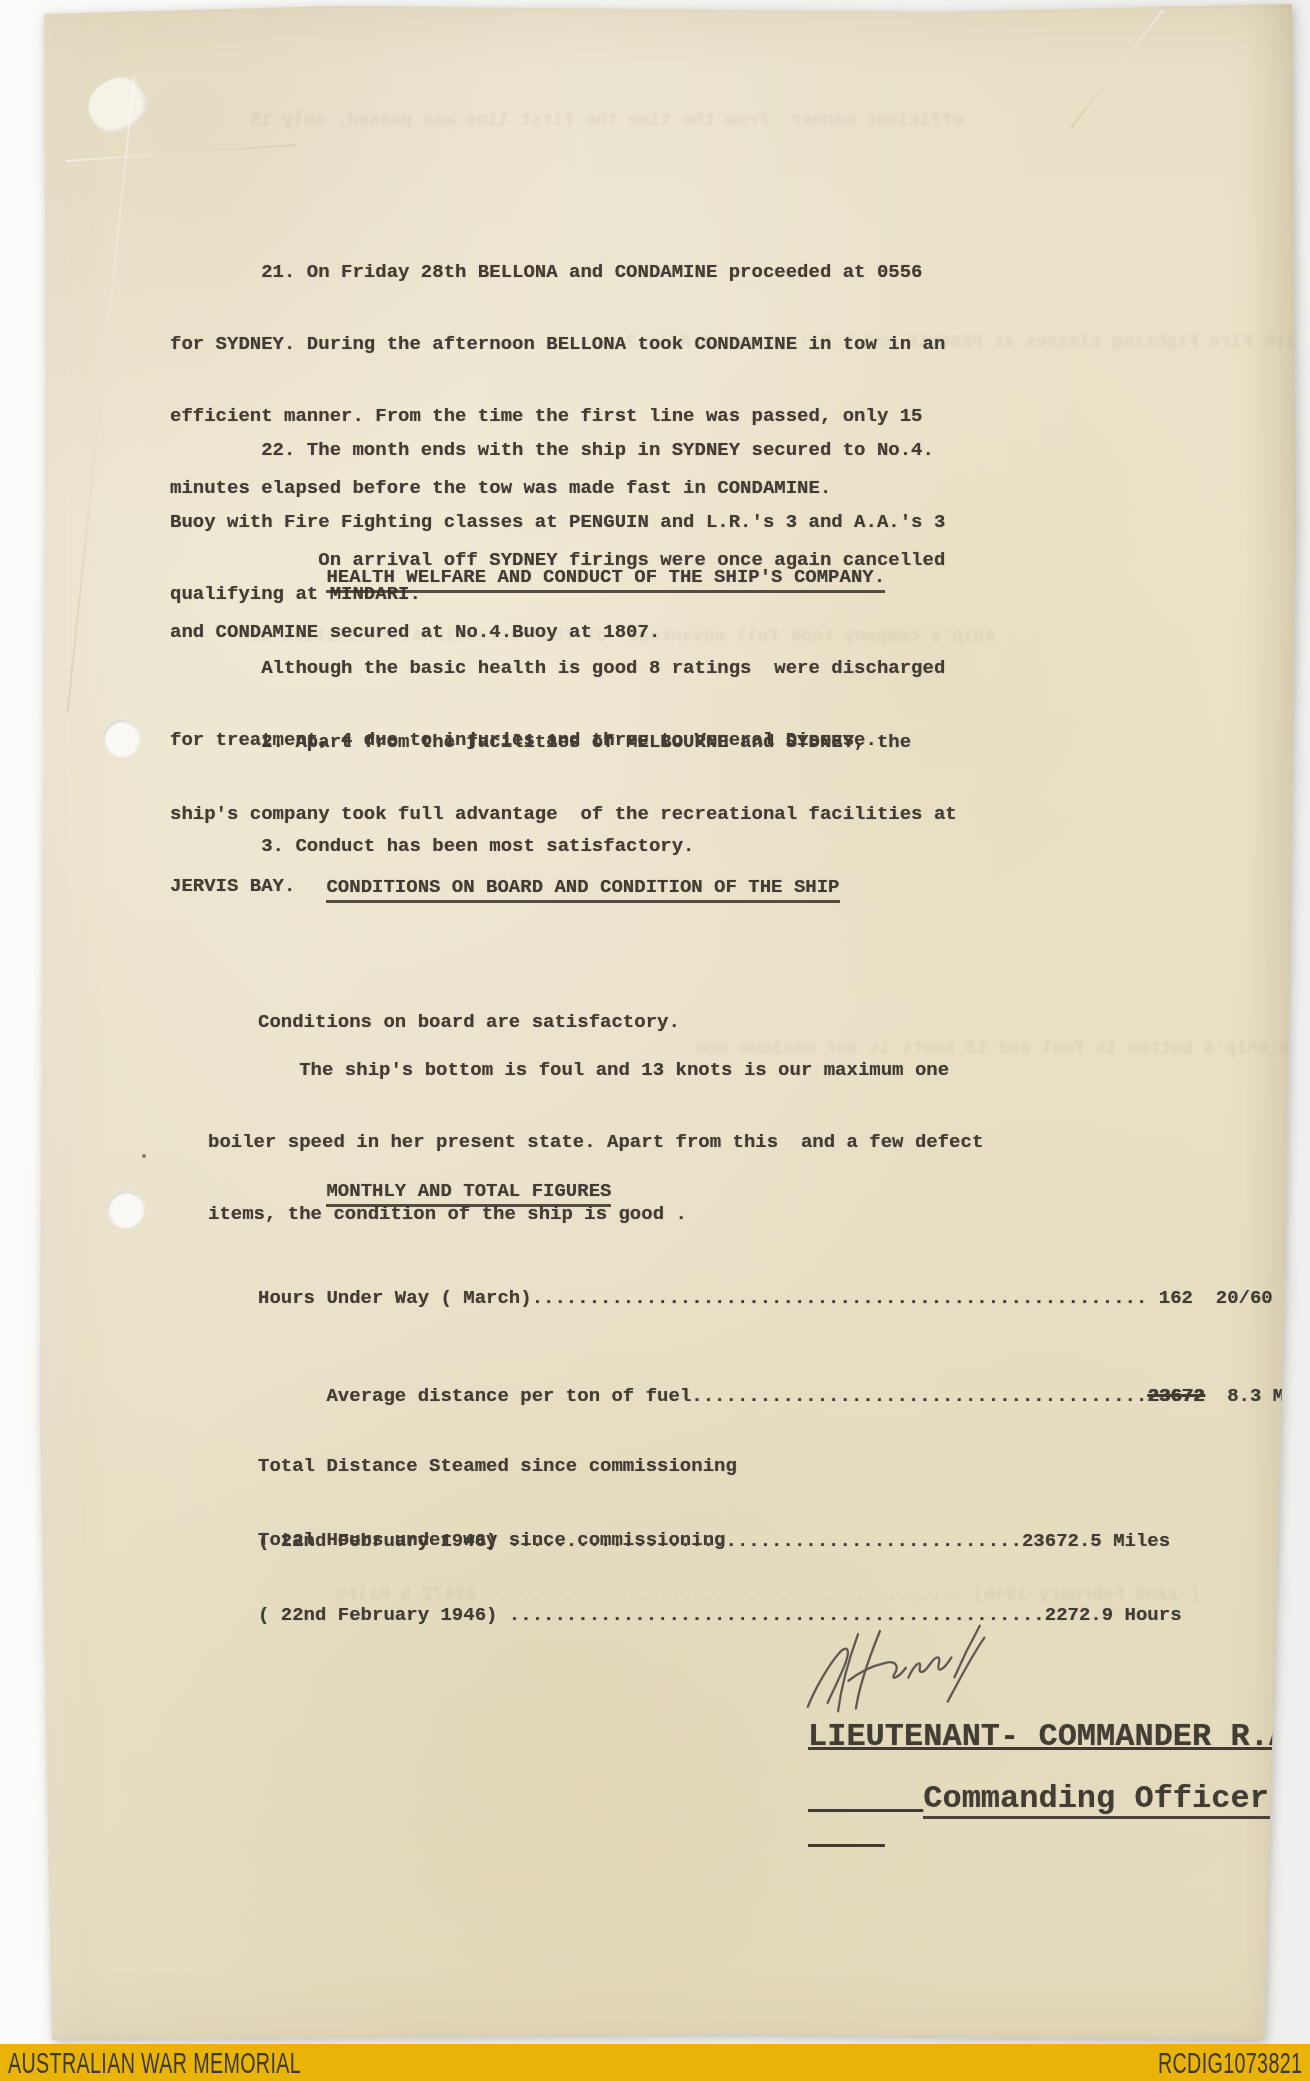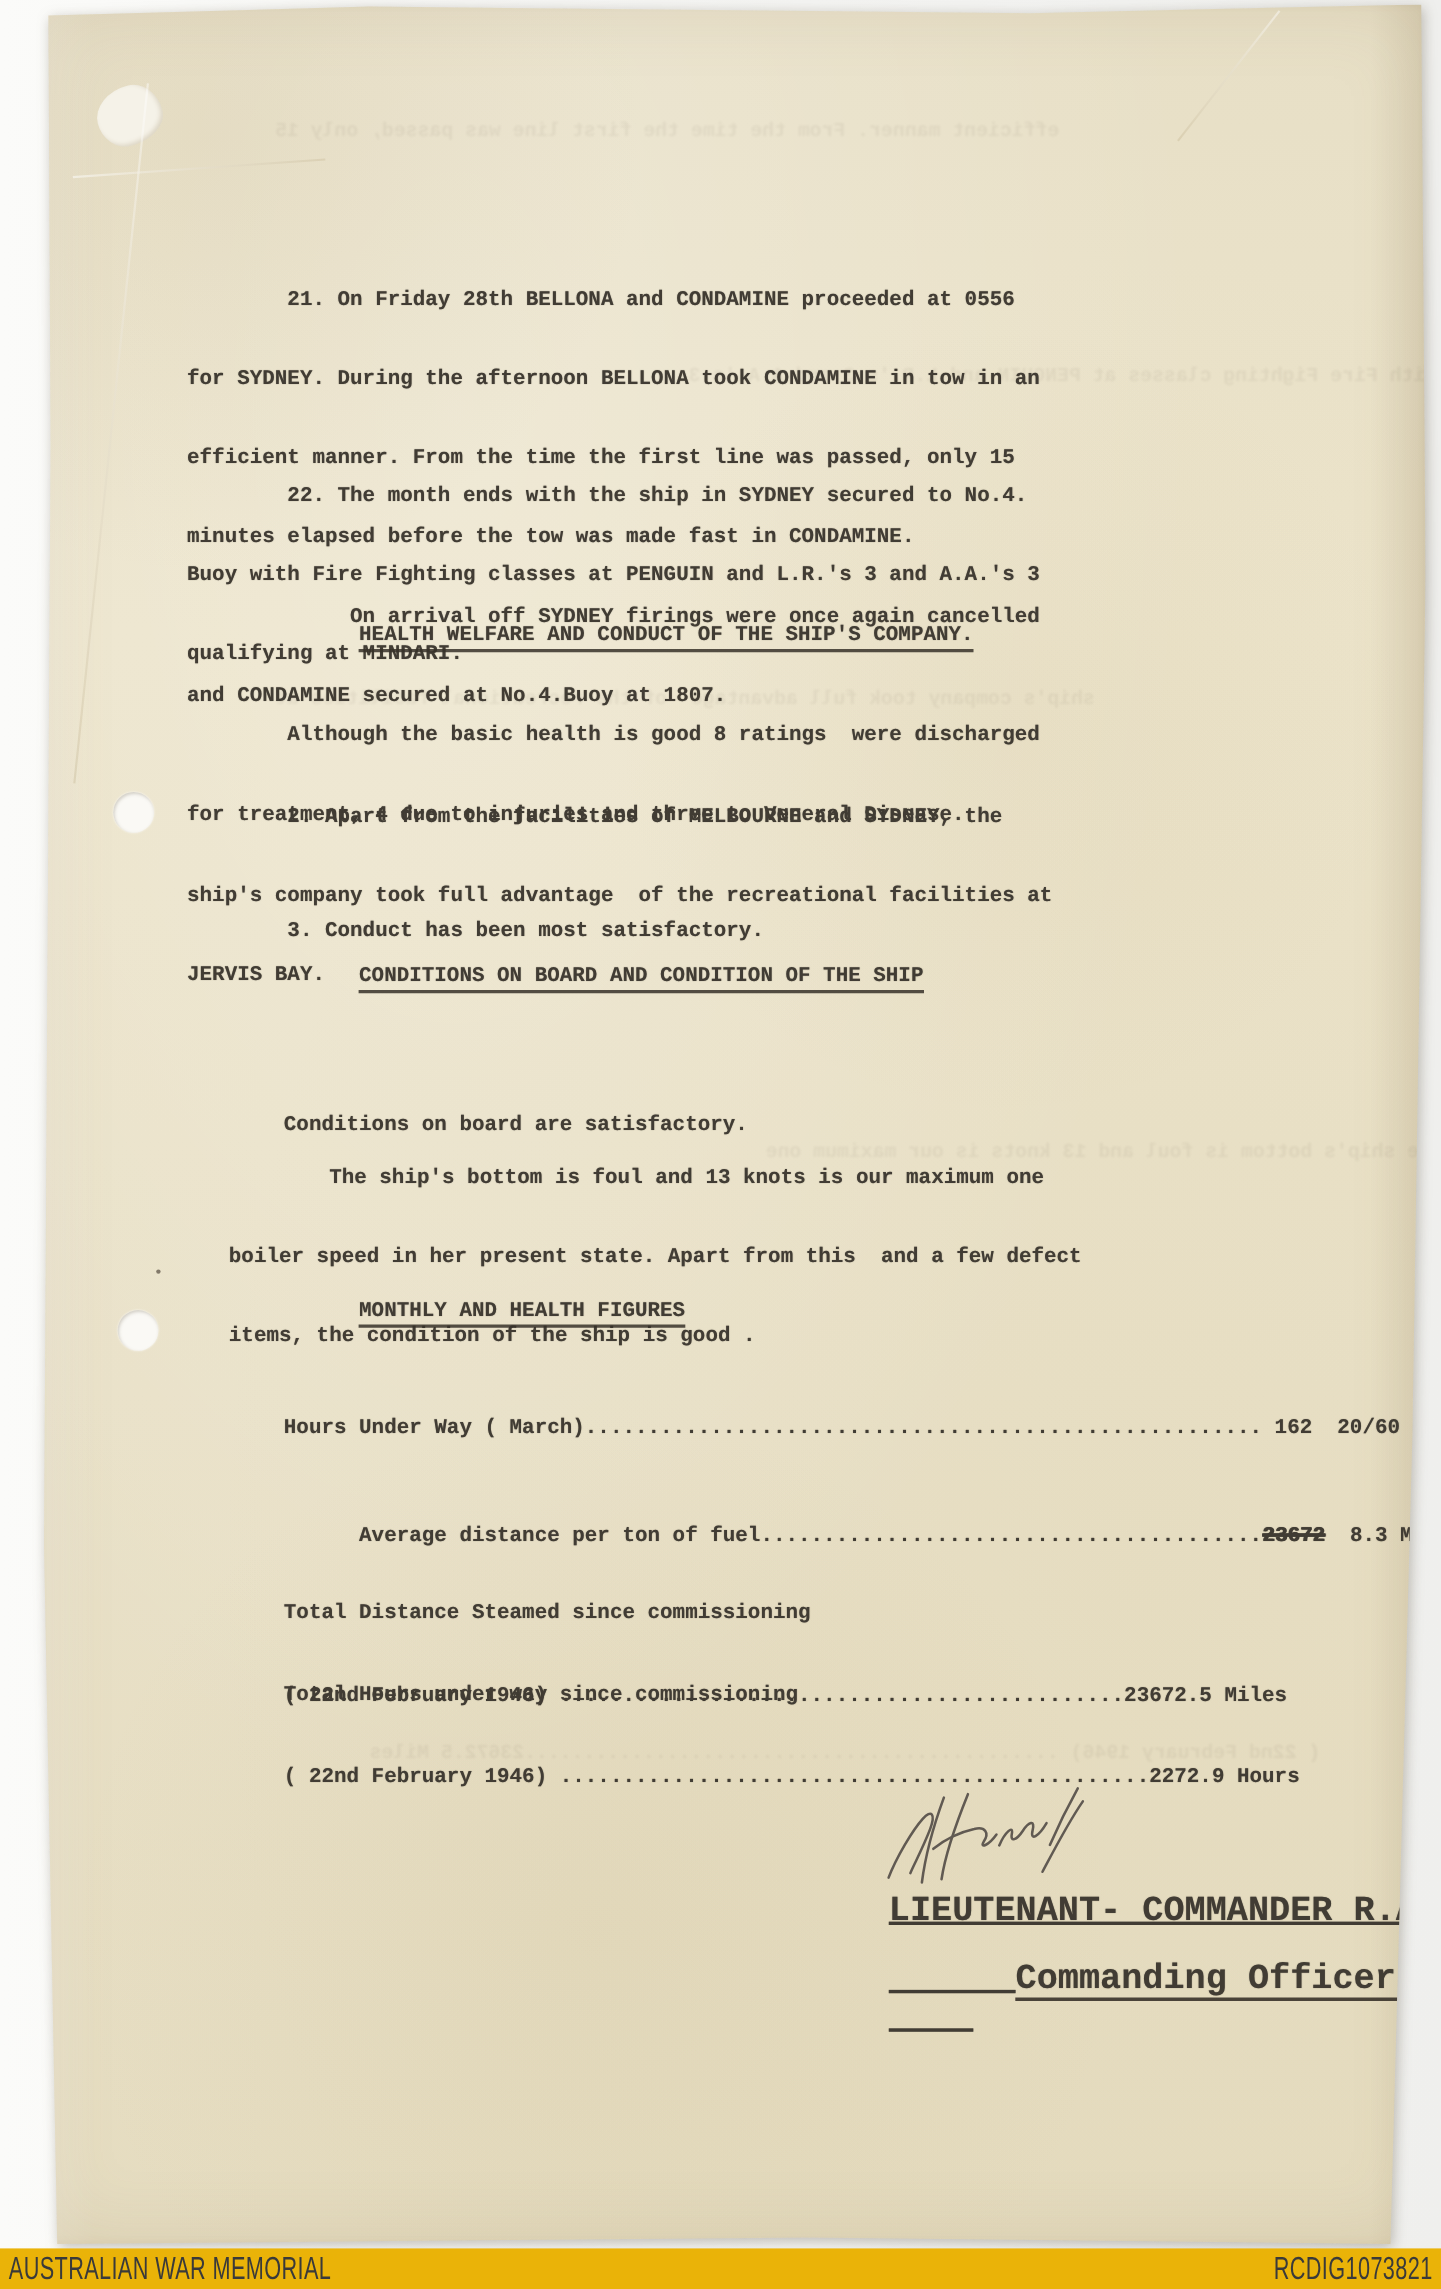--- a/index.html
+++ b/index.html
@@ -113,21 +113,21 @@
     <div class="tw" style="left:222px;top:958px;">
       <div>Conditions on board are satisfactory.</div>
     </div>
     <div class="tw" style="left:134px;top:1006px;margin-left:38px;">
       <div>        The ship's bottom is foul and 13 knots is our maximum one</div>
       <div>boiler speed in her present state. Apart from this  and a few defect</div>
       <div>items, the condition of the ship is good .</div>
     </div>
 
     <div class="tw heading" style="left:222px;top:1151px;">
-      <span>MONTHLY AND HEALTH FIGURES</span>
+      <span>MONTHLY AND TOTAL FIGURES</span>
     </div>
     <div class="tw" style="left:222px;top:1282px;">Hours Under Way ( March)...................................................... 162  20/60 Hour</div>
     <div class="tw" style="left:222px;top:1356px;">
       <span>Average distance per ton of fuel........................................</span><span class="struck">23672</span><span>  8.3 Miles</span>
     </div>
     <div class="tw" style="left:222px;top:1400px;line-height:25px;">
       <div>Total Distance Steamed since commissioning</div>
       <div>( 22nd February 1946) .............................................23672.5 Miles</div>
     </div>
     <div class="tw" style="left:222px;top:1474px;line-height:25px;">

